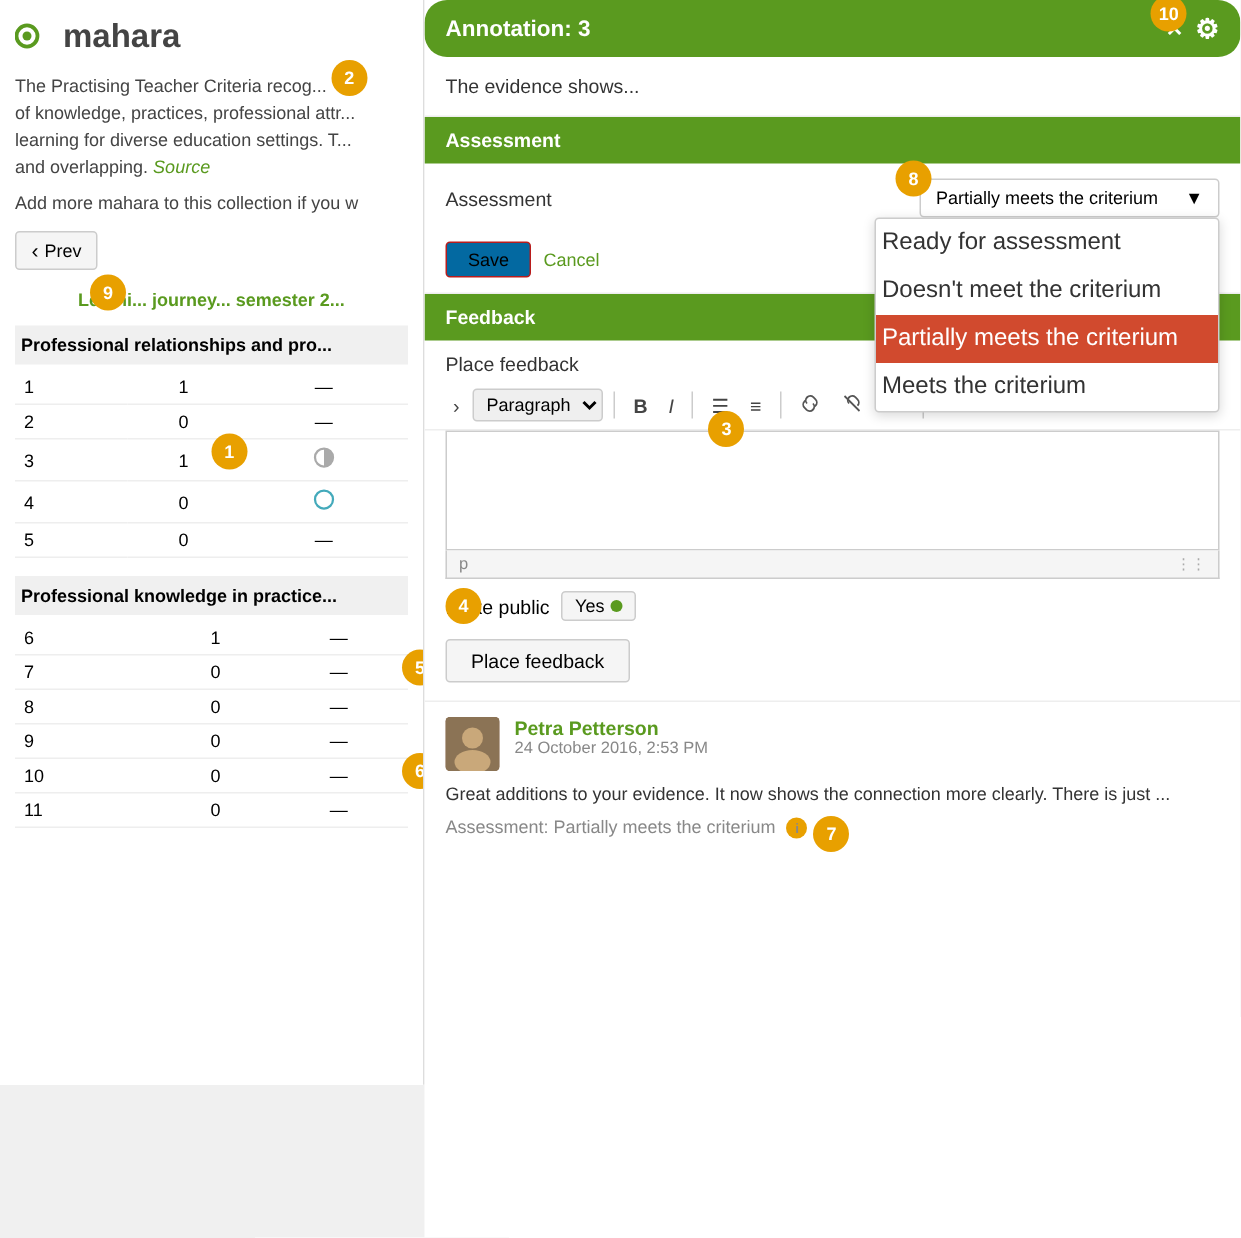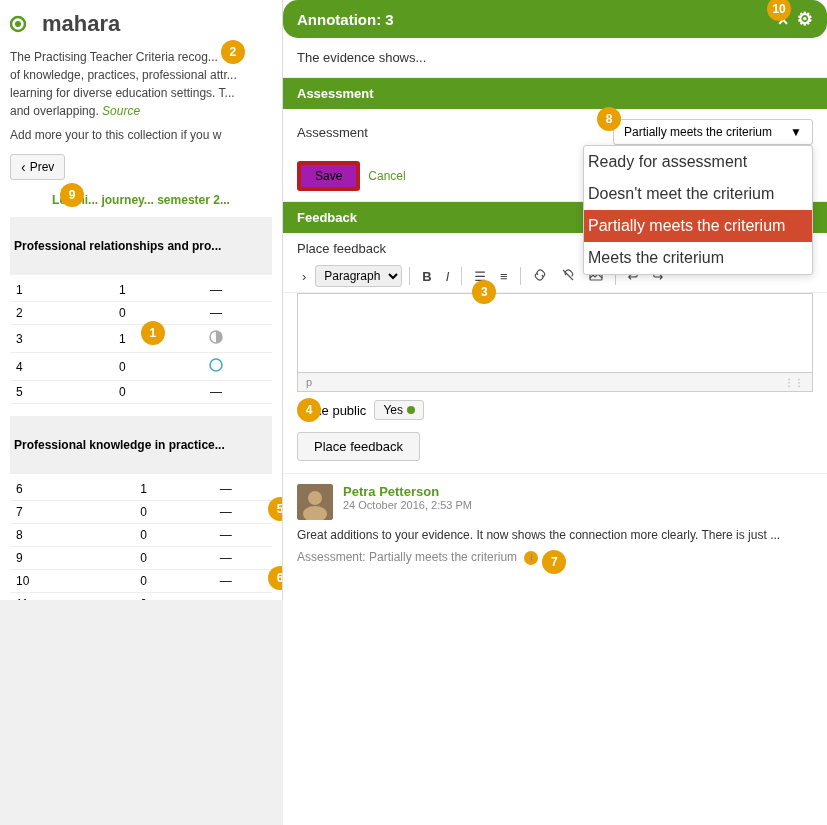--- a/index.html
+++ b/index.html
@@ -5,21 +5,21 @@
     * { box-sizing: border-box; margin: 0; padding: 0; }
     body { font-family: Arial, sans-serif; font-size: 13px; background: #f0f0f0; width: 827px; height: 825px; overflow: hidden; display: flex; }
 
     
     .left-panel {
       width: 283px;
       min-width: 283px;
       background: #fff;
       padding: 10px;
       overflow-y: auto;
-      height: 600px;
+      height: 723px;
       border-right: 1px solid #ddd;
     }
     .logo-area {
       display: flex;
       align-items: center;
       margin-bottom: 10px;
     }
     .logo-text {
       font-size: 22px;
       font-weight: bold;
@@ -66,21 +66,21 @@
       text-align: center;
       color: #5a9a1f;
       font-weight: bold;
       font-size: 12px;
       margin-bottom: 10px;
     }
     .section-header {
       background: #f0f0f0;
       font-weight: bold;
       font-size: 12px;
-      padding: 22px 4px;
+      padding: 6px 4px;
       margin-bottom: 4px;
     }
     .data-table {
       width: 100%;
       border-collapse: collapse;
       margin-bottom: 12px;
     }
     .data-table td {
       padding: 4px 6px;
       font-size: 12px;
@@ -196,22 +196,22 @@
       color: #fff;
     }
 
     .save-cancel-row {
       padding: 6px 14px 10px;
       display: flex;
       gap: 8px;
       border-bottom: 1px solid #eee;
     }
     .save-btn {
-      background: #a21caf;
-      border: 4px solid #b91c1c;
+      background: #0369a1;
+      border: 1px solid #b91c1c;
       border-radius: 3px;
       padding: 4px 14px;
       font-size: 12px;
       cursor: pointer;
     }
     .cancel-btn {
       background: none;
       border: none;
       color: #5a9a1f;
       font-size: 12px;
@@ -403,21 +403,21 @@
   <div style="position:relative; display:inline-block;">
     <p class="intro-text">
       The Practising Teacher Criteria recog...<br>
       of knowledge, practices, professional attr...<br>
       learning for diverse education settings. T...<br>
       and overlapping. <em>Source</em>
     </p>
     <div class="badge" style="top:-8px; right:-8px; width:24px; height:24px; font-size:12px;">2</div>
   </div>
 
-  <p class="add-more-text">Add more your to this collection if you w</p>
+  <p class="add-more-text">Add more mahara to this collection if you w</p>
 
   
   <button class="prev-btn">
     <span>Prev</span>
   </button>
 
   
   <div style="position:relative; display:inline-block; width:100%;">
     <div class="learning-journey">Learni... journey... semester 2...</div>
     <div class="badge" style="top:-10px; left:50px; width:24px; height:24px; font-size:12px;">9</div>

